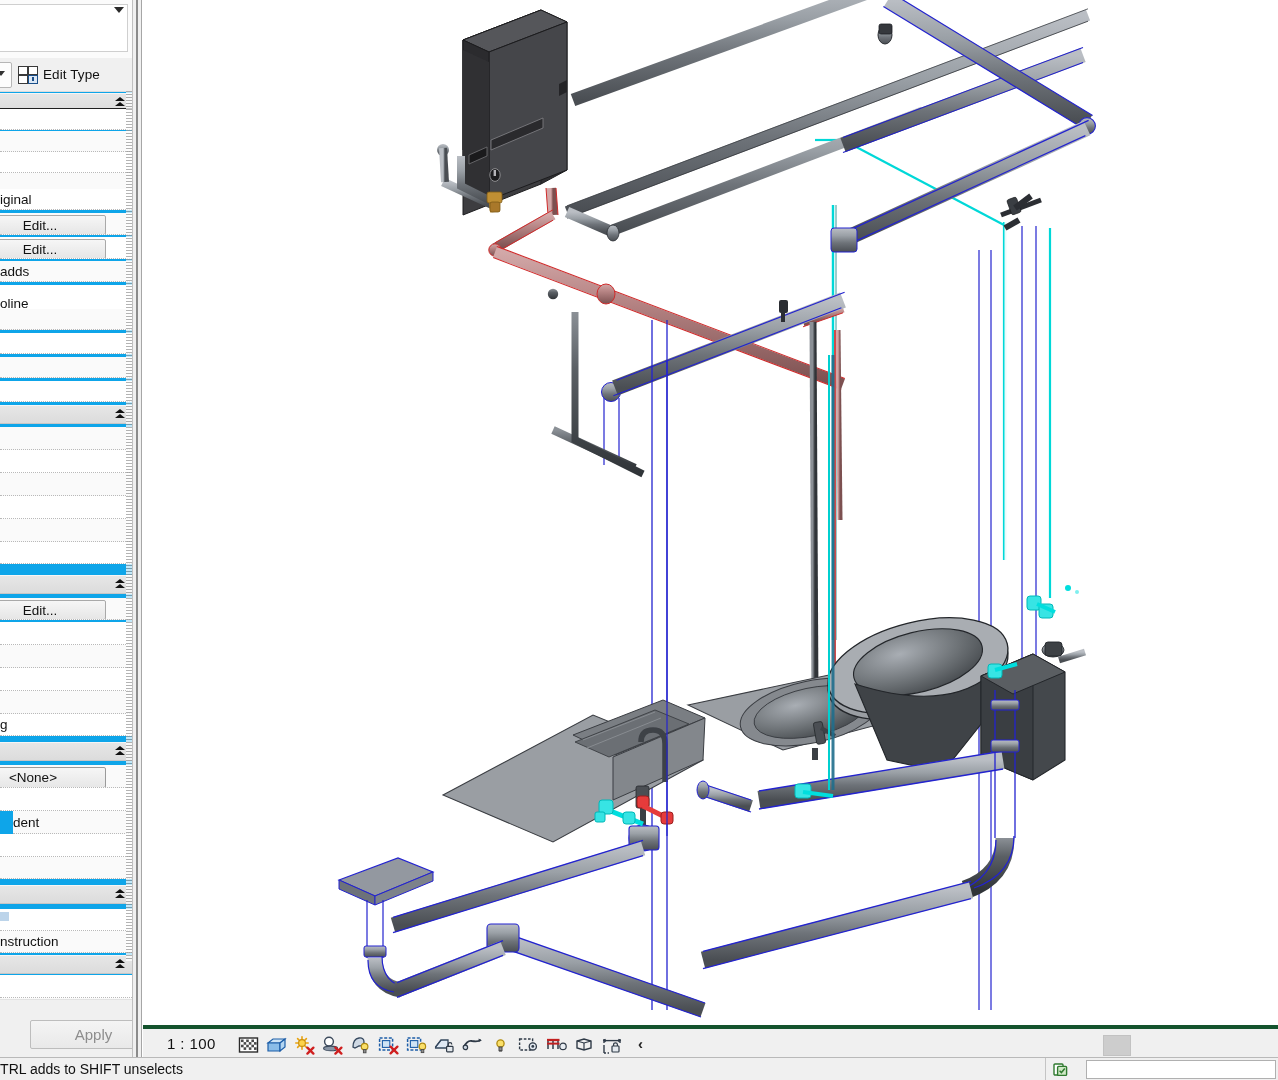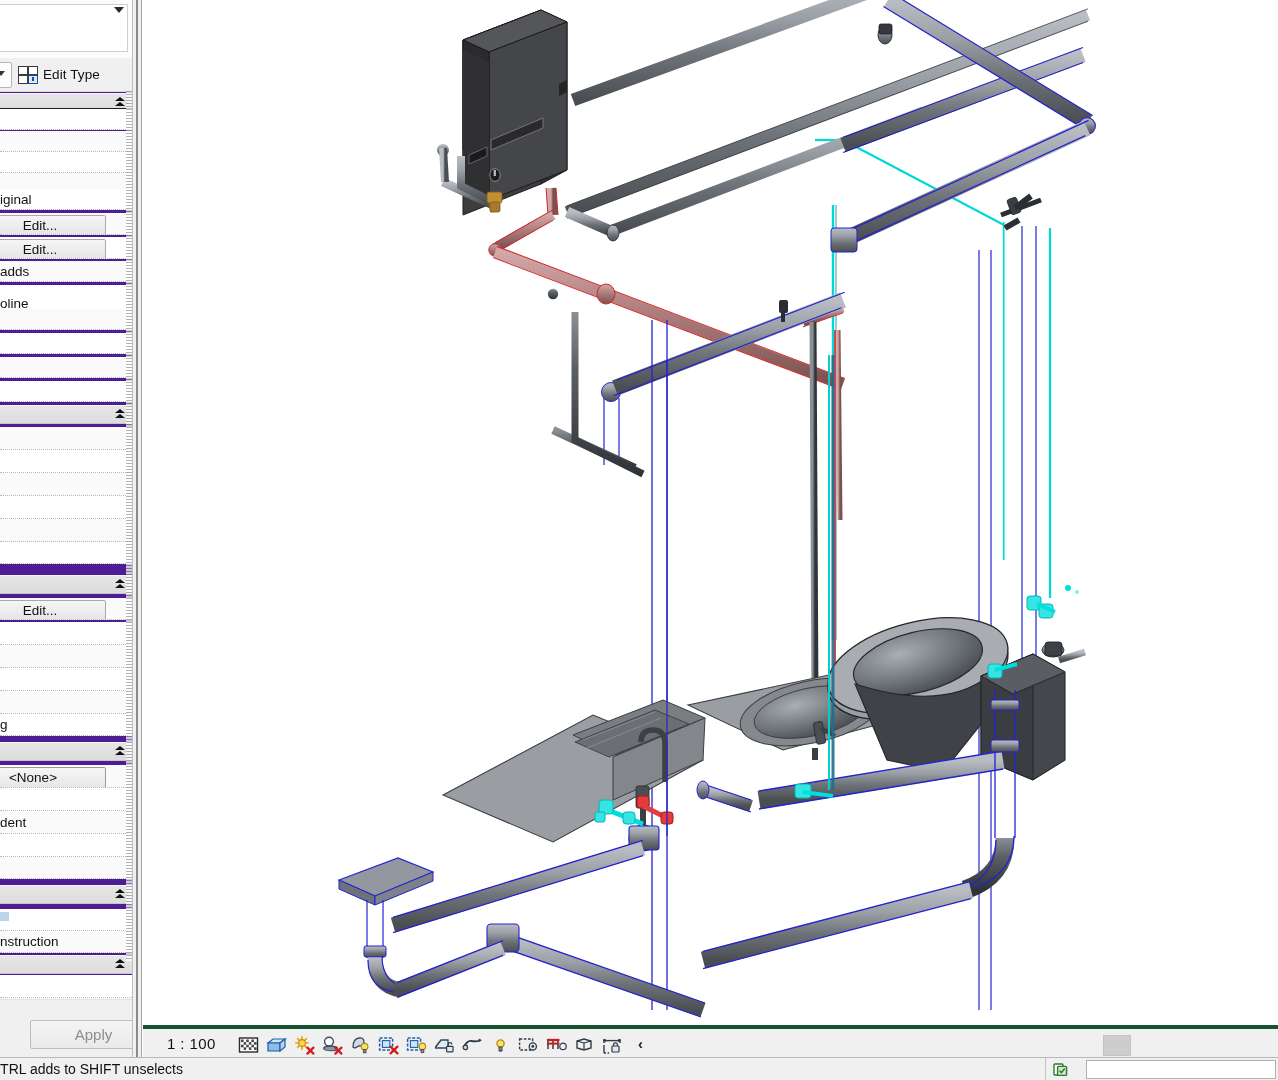--- a/index.html
+++ b/index.html
@@ -9,21 +9,21 @@
     background:#ffffff;
     font-family:"Liberation Sans", sans-serif;
     font-size:12px;color:#000;
     -webkit-font-smoothing:antialiased;
   }
   #app{position:relative;width:1278px;height:1080px;overflow:hidden;background:#fff;}
 
   
   #props{
     position:absolute;left:0;top:0;width:132px;height:1057px;
-    background:#4c1d95;overflow:hidden;
+    background:#0ea5e9;overflow:hidden;
   }
   .pp-top{
     position:absolute;left:0;top:0;width:132px;height:58px;
     background:#fbfbfb;border-bottom:1px solid #d8d8d8;
   }
   .pp-top-inner{
     position:absolute;left:-60px;top:4px;width:186px;height:46px;
     border:1px solid #cfcfcf;background:#fff;
   }
   .caret-down{
@@ -328,21 +328,21 @@
         </div>
         <div class="prow" style="top: 714px; height: 22px;">
           <div class="pval">g</div>
         </div>
         <div class="prow alt" style="top: 765px; height: 23px;">
           <div class="btn-none">&lt;None&gt;</div>
         </div>
         <div class="prow" style="top: 788px; height: 23px;">
           <div class="pval"></div>
         </div>
-        <div class="prow alt" style="top: 811px; height: 23px;">
+        <div class="prow alt" style="top: 811px; height: 23px; margin-left: 13px;">
           <div class="pval">dent</div>
         </div>
         <div class="prow" style="top: 834px; height: 23px;">
           <div class="pval"></div>
         </div>
         <div class="prow alt" style="top: 857px; height: 22px;">
           <div class="pval"></div>
         </div>
         <div class="prow" style="top: 909px; height: 22px;">
           <div class="bluechip"></div>

